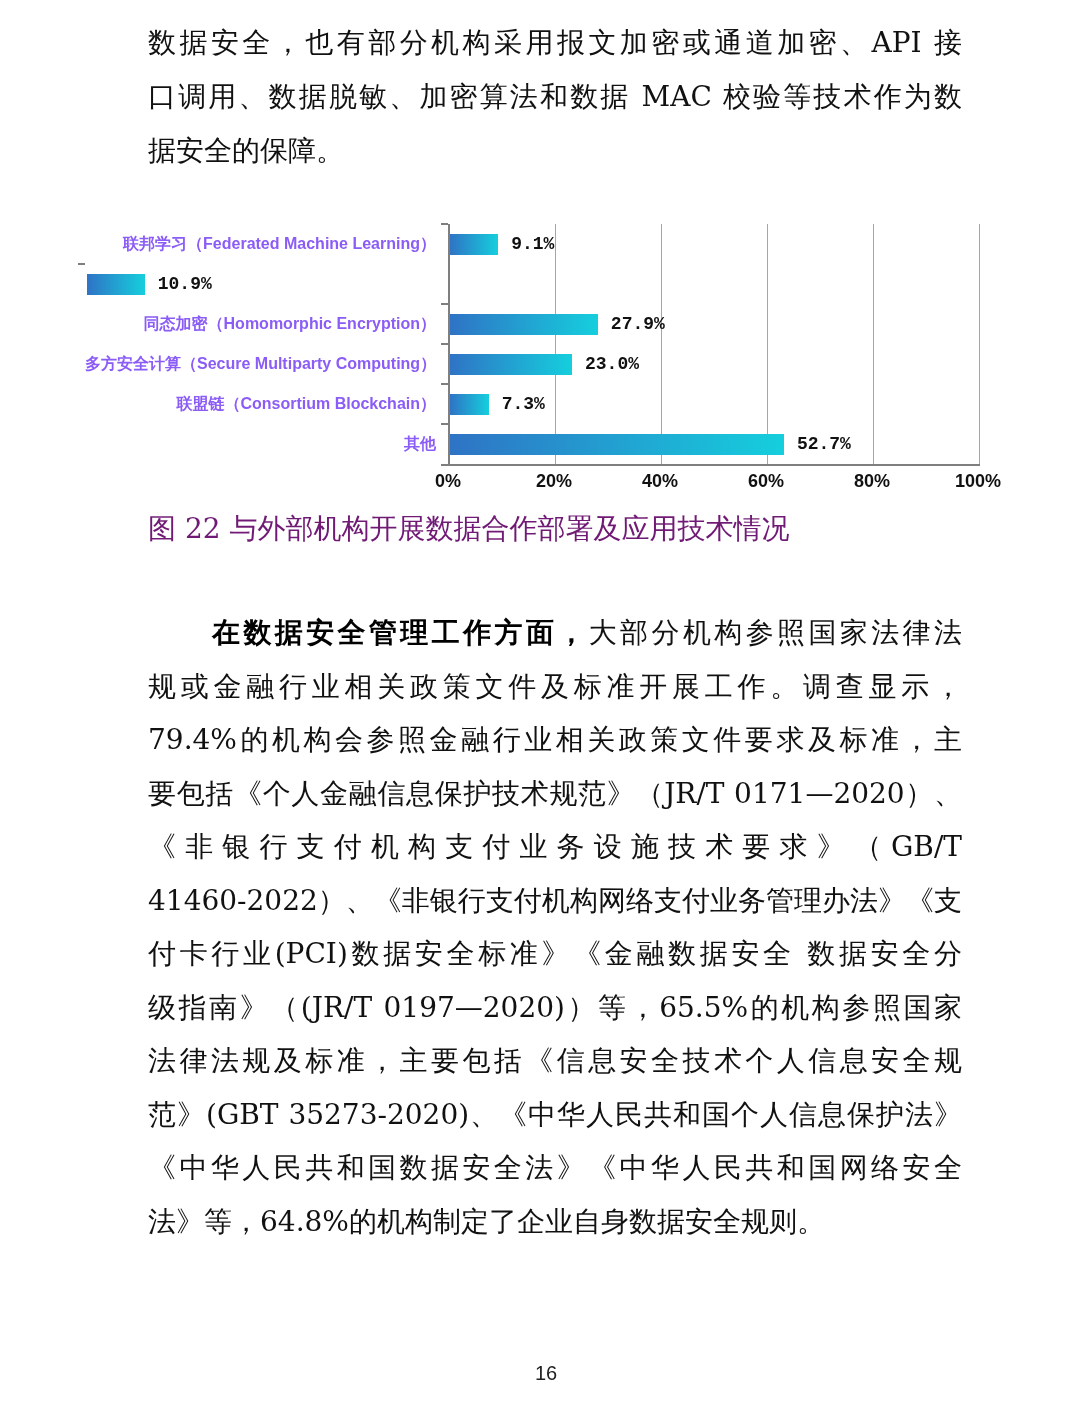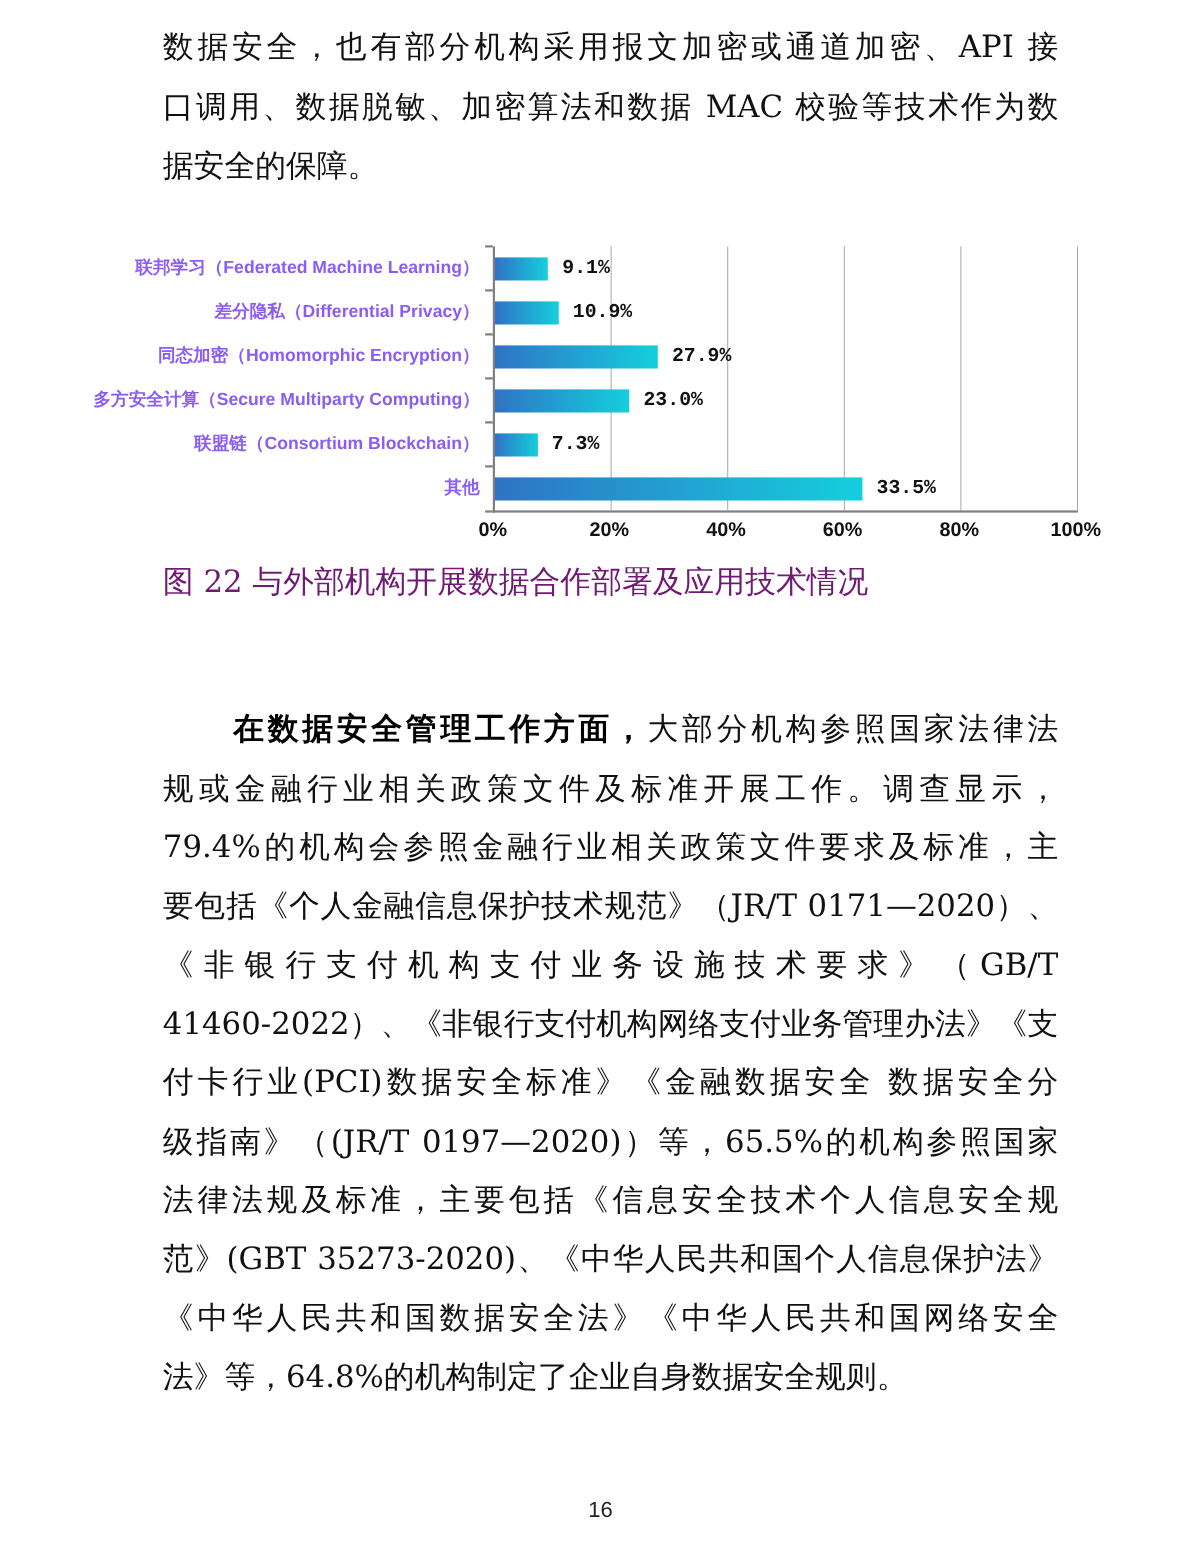--- a/index.html
+++ b/index.html
@@ -17,21 +17,21 @@
   .line{
     font-size:28px;
     line-height:54px;
     height:54px;
     overflow:hidden;
     color:#111;
   }
   .just{text-align:justify;text-align-last:justify;text-justify:inter-character;}
   .indent{text-indent:64px;}
   .lead-bold{font-weight:bold;color:#000;}
-  .para-main{margin-top:88px;}
+  .para-main{margin-top:58px;}
   .para-main .line{line-height:53.5px;height:53.5px;}
 
   
   .figure{margin:0;padding:0;margin-top:46px;}
   .chart{
     position:relative;
     margin-left:85px;
     width:895px;
     font-family:"Liberation Sans","DejaVu Sans",sans-serif;
   }
@@ -122,21 +122,20 @@
         <div class="plot-overlay"></div>
         <div id="chart-rows">
             <div class="chart-row">
               <div class="chart-label">联邦学习（Federated Machine Learning）</div>
               <div class="bar-track">
                 <div class="bar" style="width: 9.1%; background: linear-gradient(90deg, rgb(47, 115, 197), rgb(21, 207, 221));"></div>
                 <div class="bar-value">9.1%</div>
               </div>
             </div>
             <div class="chart-row">
-              <div class="chart-label">差分隐私（Differential Privacy）</div>
               <div class="bar-track">
                 <div class="bar" style="width: 10.9%; background: linear-gradient(90deg, rgb(47, 115, 197), rgb(21, 207, 221));"></div>
                 <div class="bar-value">10.9%</div>
               </div>
             </div>
             <div class="chart-row">
               <div class="chart-label">同态加密（Homomorphic Encryption）</div>
               <div class="bar-track">
                 <div class="bar" style="width: 27.9%; background: linear-gradient(90deg, rgb(47, 115, 197), rgb(21, 207, 221));"></div>
                 <div class="bar-value">27.9%</div>
@@ -153,21 +152,21 @@
               <div class="chart-label">联盟链（Consortium Blockchain）</div>
               <div class="bar-track">
                 <div class="bar" style="width: 7.3%; background: linear-gradient(90deg, rgb(47, 115, 197), rgb(21, 207, 221));"></div>
                 <div class="bar-value">7.3%</div>
               </div>
             </div>
             <div class="chart-row">
               <div class="chart-label">其他</div>
               <div class="bar-track">
                 <div class="bar" style="width: 63%; background: linear-gradient(90deg, rgb(47, 115, 197), rgb(21, 207, 221));"></div>
-                <div class="bar-value">33.5%</div>
+                <div class="bar-value">52.7%</div>
               </div>
             </div>
           </div>
       </div>
       <div class="axis-labels" id="axis-labels">
           <span style="left: 0%;">0%</span>
           <span style="left: 20%;">20%</span>
           <span style="left: 40%;">40%</span>
           <span style="left: 60%;">60%</span>
           <span style="left: 80%;">80%</span>

